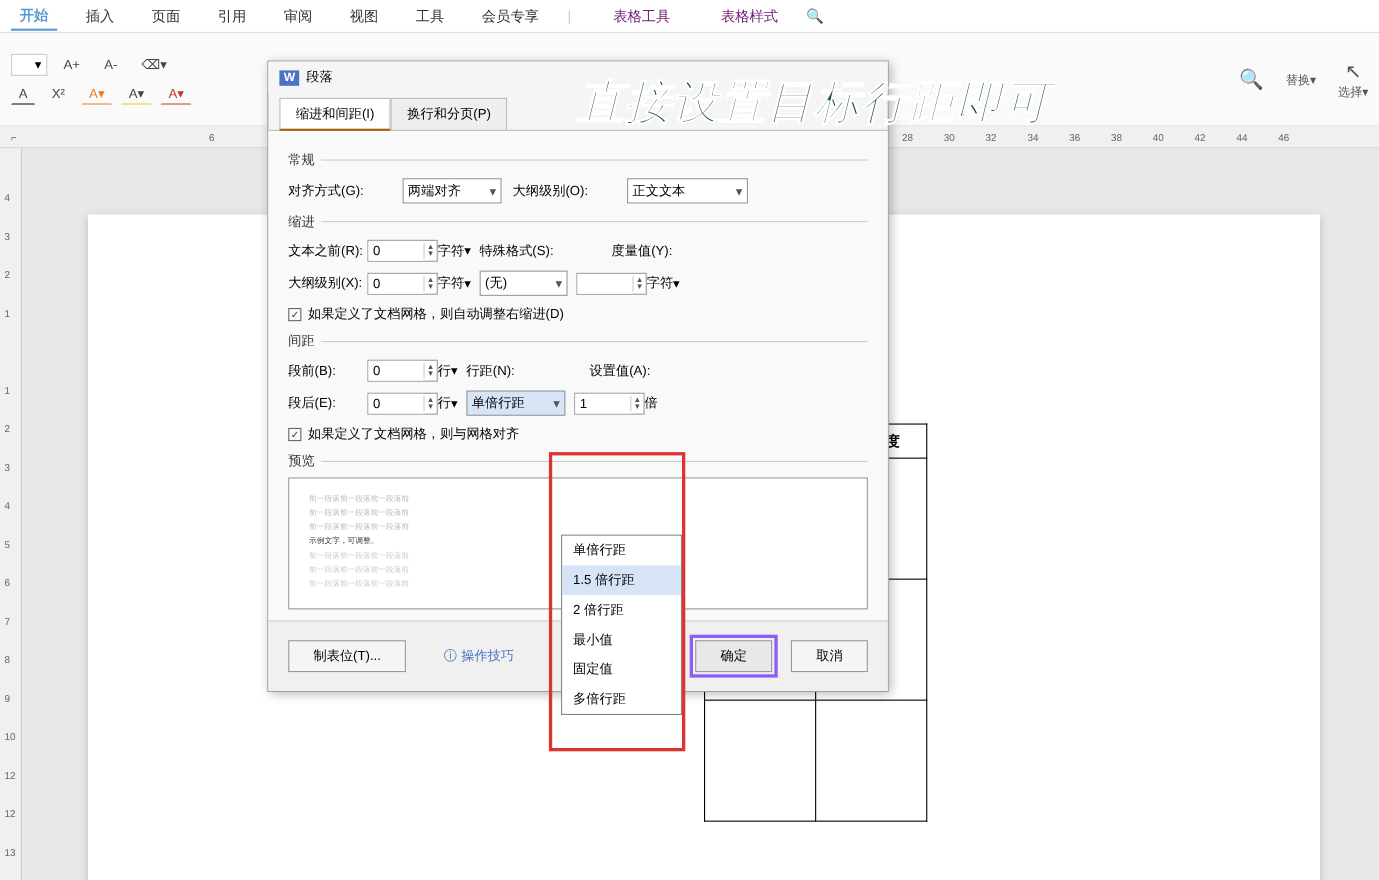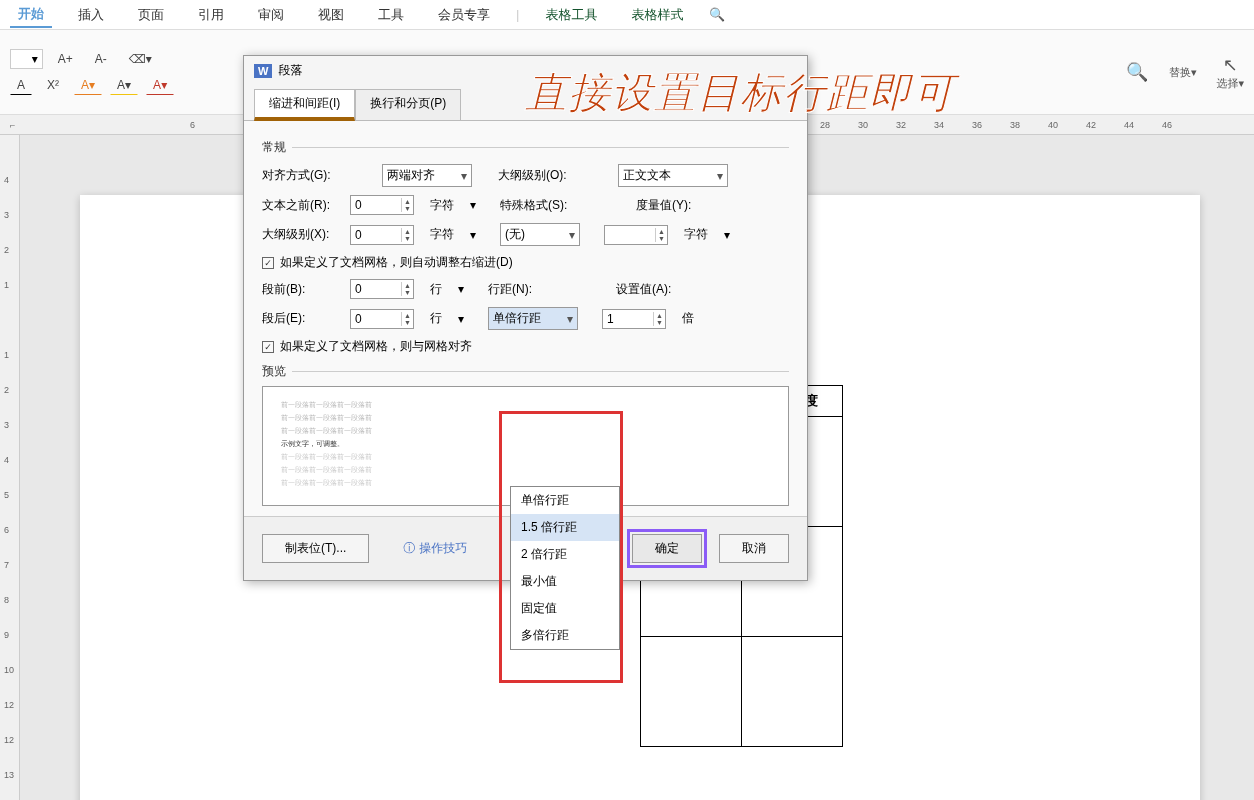--- a/index.html
+++ b/index.html
@@ -1,21 +1,21 @@
 <!DOCTYPE html>
 <html><head>
 <meta charset="utf-8">
 <style>
 * { box-sizing: border-box; margin: 0; padding: 0; font-family: "Microsoft YaHei", sans-serif; }
 body { background: #fff; width: 1254px; height: 800px; overflow: hidden; position: relative; }
 
 .menu-bar { display: flex; gap: 18px; padding: 5px 10px; font-size: 13px; color: #333; border-bottom: 1px solid #ddd; height: 30px; align-items: center; }
 .menu-item { padding: 3px 8px; cursor: pointer; }
 .menu-item.active { color: #5b9bd5; border-bottom: 2px solid #5b9bd5; font-weight: bold; }
-.menu-item.blue { color: #14532d; }
+.menu-item.blue { color: #701a75; margin-left: 12px; }
 .search-icon-menu { color: #888; }
 
 .toolbar { display: flex; gap: 6px; padding: 8px 10px; height: 85px; align-items: center; border-bottom: 1px solid #ddd; background: #fafafa; font-size: 12px; }
 .toolbar .btn { border: 1px solid transparent; padding: 2px 6px; cursor: pointer; color: #444; }
 .toolbar .select { border: 1px solid #ccc; padding: 2px 4px; min-width: 30px; background: #fff; }
 .toolbar-group { display: flex; flex-direction: column; gap: 6px; }
 .toolbar-row { display: flex; gap: 8px; align-items: center; }
 .right-tools { margin-left: auto; display: flex; gap: 20px; align-items: center; }
 .tool-label { font-size: 11px; color: #555; text-align: center; }
 .color-underline { border-bottom: 2px solid; }
@@ -30,25 +30,25 @@
 .page { position: absolute; top: 60px; left: 60px; width: 1120px; height: 700px; background: #fff; box-shadow: 0 2px 8px rgba(0,0,0,.2); }
 .doc-table { position: absolute; top: 190px; left: 560px; border-collapse: collapse; }
 .doc-table td, .doc-table th { border: 1px solid #000; padding: 6px 24px; font-size: 13px; font-weight: bold; height: 30px; }
 .doc-table tbody td { height: 110px; }
 
 .dialog { position: absolute; top: 55px; left: 243px; width: 565px; background: #f5f5f5; border: 1px solid #999; box-shadow: 2px 2px 10px rgba(0,0,0,.3); font-size: 12px; z-index: 100; }
 .dialog-title { display: flex; align-items: center; gap: 6px; padding: 6px 10px; background: #f5f5f5; }
 .dialog-title .w-icon { background: #4a73c4; color: #fff; padding: 1px 4px; font-weight: bold; font-size: 11px; }
 .dialog-tabs { display: flex; margin: 4px 10px 0; }
 .dialog-tab { padding: 5px 14px; border: 1px solid #bbb; background: #eee; cursor: pointer; font-size: 12px; }
-.dialog-tab.active { background: #fff; border-bottom: 4px solid #a16207; position: relative; z-index: 2; }
+.dialog-tab.active { background: #fff; border-bottom: 2px solid #a16207; position: relative; z-index: 2; }
 .dialog-body { padding: 10px 18px; background: #f9f9f9; border-top: 1px solid #bbb; margin-top: -1px; }
 .fieldset-label { font-size: 12px; color: #333; margin: 8px 0 6px; display: flex; align-items: center; }
 .fieldset-label::after { content: ""; flex: 1; border-top: 1px solid #ccc; margin-left: 6px; }
-.form-row { display: flex; align-items: center; gap: 16px; margin: 8px 0; font-size: 12px; }
+.form-row { display: flex; align-items: center; gap: 0; margin: 8px 0; font-size: 12px; }
 .form-row label { min-width: 72px; }
 .combo { border: 1px solid #999; background: #fff; padding: 2px 4px; min-width: 90px; display: inline-flex; align-items: center; justify-content: space-between; margin-left: 32px; }
 .combo::after { content: "▾"; margin-left: 6px; color: #555; }
 .spinner { display: inline-flex; border: 1px solid #999; background: #fff; align-items: center; }
 .spinner input { border: none; width: 50px; padding: 2px 4px; font-size: 12px; outline: none; }
 .spinner .arrows { display: flex; flex-direction: column; font-size: 7px; line-height: 7px; padding: 0 2px; color: #555; border-left: 1px solid #ccc; cursor: pointer; }
 .radio-group { display: flex; gap: 30px; align-items: center; }
 .radio-item { display: flex; align-items: center; gap: 4px; }
 .radio-item .radio { width: 11px; height: 11px; border: 1px solid #666; border-radius: 50%; display: inline-flex; align-items: center; justify-content: center; }
 .radio-item .radio.checked::after { content: ""; width: 5px; height: 5px; background: #333; border-radius: 50%; }
@@ -62,21 +62,21 @@
 
 .preview-box { border: 1px solid #999; background: #fff; height: 120px; padding: 10px; margin-top: 4px; }
 .preview-box .black-line { font-size: 7px; color: #333; margin: 3px 8px; }
 
 .dialog-footer { display: flex; align-items: center; gap: 12px; padding: 12px 18px; background: #f0f0f0; border-top: 1px solid #ccc; }
 .dialog-btn { padding: 5px 22px; border: 1px solid #999; background: #f5f5f5; cursor: pointer; font-size: 12px; }
 .dialog-btn.link { border: none; background: none; color: #4a73c4; display: flex; align-items: center; gap: 4px; }
 .dialog-footer .spacer { flex: 1; }
 .ok-btn-wrap { border: 3px solid #8b5cf6; padding: 2px; }
 
-.overlay-text { position: absolute; top: 65px; left: 525px; font-size: 42px; font-weight: 400; color: #c2410c; -webkit-text-stroke: 1px #fff; font-style: italic; z-index: 300; letter-spacing: 1px; }
+.overlay-text { position: absolute; top: 65px; left: 525px; font-size: 42px; font-weight: 700; color: #14532d; -webkit-text-stroke: 1px #fff; font-style: italic; z-index: 300; letter-spacing: 1px; }
 </style>
 </head>
 <body>
 
 <div class="menu-bar">
   <span class="menu-item active">开始</span>
   <span class="menu-item">插入</span>
   <span class="menu-item">页面</span>
   <span class="menu-item">引用</span>
   <span class="menu-item">审阅</span>
@@ -187,20 +187,21 @@
   <div class="dialog-body">
 
     <div class="fieldset-label">常规</div>
     <div class="form-row">
       <label>对齐方式(G):</label>
       <span class="combo">两端对齐</span>
       <label style="margin-left:10px">大纲级别(O):</label>
       <span class="combo" style="min-width:110px">正文文本</span>
     </div>
 
+    <div class="fieldset-label">缩进</div>
     <div class="form-row">
       <label>文本之前(R):</label>
       <span class="spinner">
           <input value="0" style="">
           <span class="arrows">
             <span>▲</span>
             <span>▼</span>
           </span>
         </span>
       <span>字符</span>
@@ -228,20 +229,21 @@
           </span>
         </span>
       <span>字符</span>
         <span>▾</span>
     </div>
     <div class="checkbox-row">
       <span class="checkbox">✓</span>
         <span>如果定义了文档网格，则自动调整右缩进(D)</span>
     </div>
 
+    <div class="fieldset-label">间距</div>
     <div class="form-row">
       <label>段前(B):</label>
       <span class="spinner">
           <input value="0" style="">
           <span class="arrows">
             <span>▲</span>
             <span>▼</span>
           </span>
         </span>
       <span>行</span>

